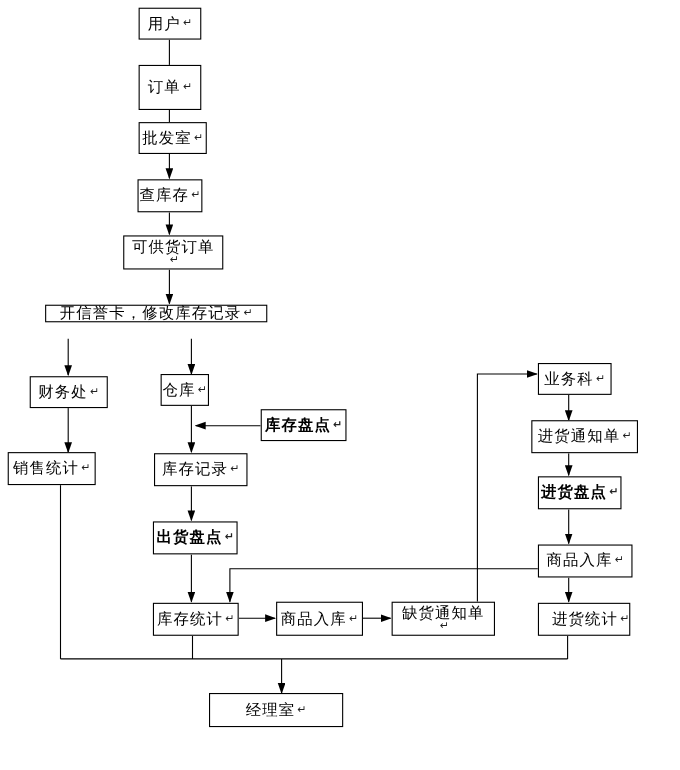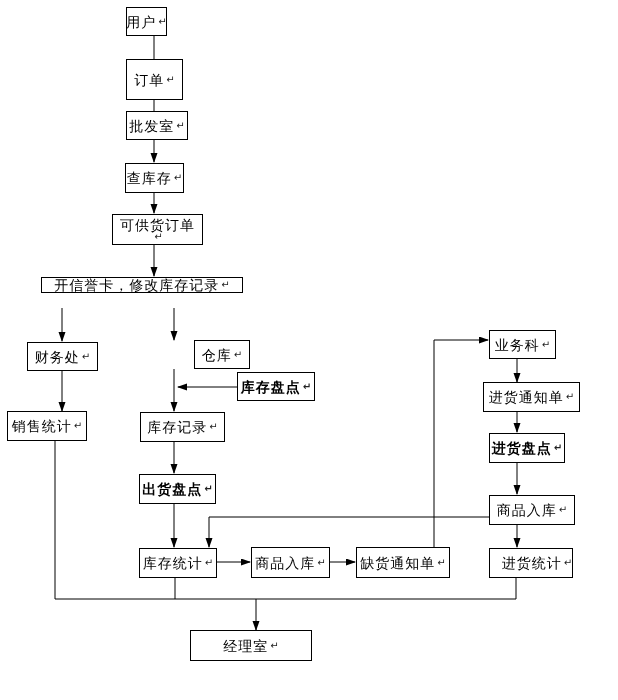--- a/index.html
+++ b/index.html
@@ -50,21 +50,21 @@
       <path d="M517,463 V494" marker-end="url(#arw)"></path>
       <path d="M517,525 V547" marker-end="url(#arw)"></path>
       <path d="M55,441 V599"></path>
       <path d="M175,578 V599"></path>
       <path d="M516,578 V599"></path>
       <path d="M55,599 H516"></path>
       <path d="M256,599 V630" marker-end="url(#arw)"></path>
     </g>
   </svg>
 
-  <div class="node" style="left:126px;top:7px;width:41px;height:29px;">
+  <div class="node" style="left:126px;top:7px;width:57px;height:29px;">
     <span>用户</span>
       <span class="ret">↵</span>
   </div>
 
   <div class="node" style="left:126px;top:59px;width:57px;height:41px;text-align:right;">
     <span>订单</span>
       <span class="ret">↵</span>
   </div>
 
   <div class="node" style="left:126px;top:111px;width:62px;height:29px;">
@@ -85,21 +85,21 @@
   <div class="node" style="left:41px;top:277px;width:202px;height:16px;">
     <span>开信誉卡，修改库存记录</span>
       <span class="ret">↵</span>
   </div>
 
   <div class="node" style="left:27px;top:342px;width:71px;height:29px;">
     <span>财务处</span>
       <span class="ret">↵</span>
   </div>
 
-  <div class="node" style="left:146px;top:340px;width:56px;height:29px;margin-left:48px;">
+  <div class="node" style="left:146px;top:340px;width:44px;height:29px;">
     <span>仓库</span>
       <span class="ret">↵</span>
   </div>
 
   <div class="node bold" style="left:237px;top:372px;width:78px;height:29px;">
     <span>库存盘点</span>
       <span class="ret">↵</span>
   </div>
 
   <div class="node" style="left:7px;top:411px;width:80px;height:30px;">
@@ -120,21 +120,21 @@
   <div class="node" style="left:139px;top:548px;width:78px;height:30px;">
     <span>库存统计</span>
       <span class="ret">↵</span>
   </div>
 
   <div class="node" style="left:251px;top:547px;width:79px;height:31px;">
     <span>商品入库</span>
       <span class="ret">↵</span>
   </div>
 
-  <div class="node" style="left:356px;top:547px;width:94px;height:31px;">
+  <div class="node" style="left:356px;top:547px;width:94px;height:31px;flex-direction:column;">
     <span>缺货通知单</span>
       <span class="ret">↵</span>
   </div>
 
   <div class="node" style="left:489px;top:330px;width:67px;height:29px;">
     <span>业务科</span>
       <span class="ret">↵</span>
   </div>
 
   <div class="node" style="left:483px;top:382px;width:97px;height:30px;">

